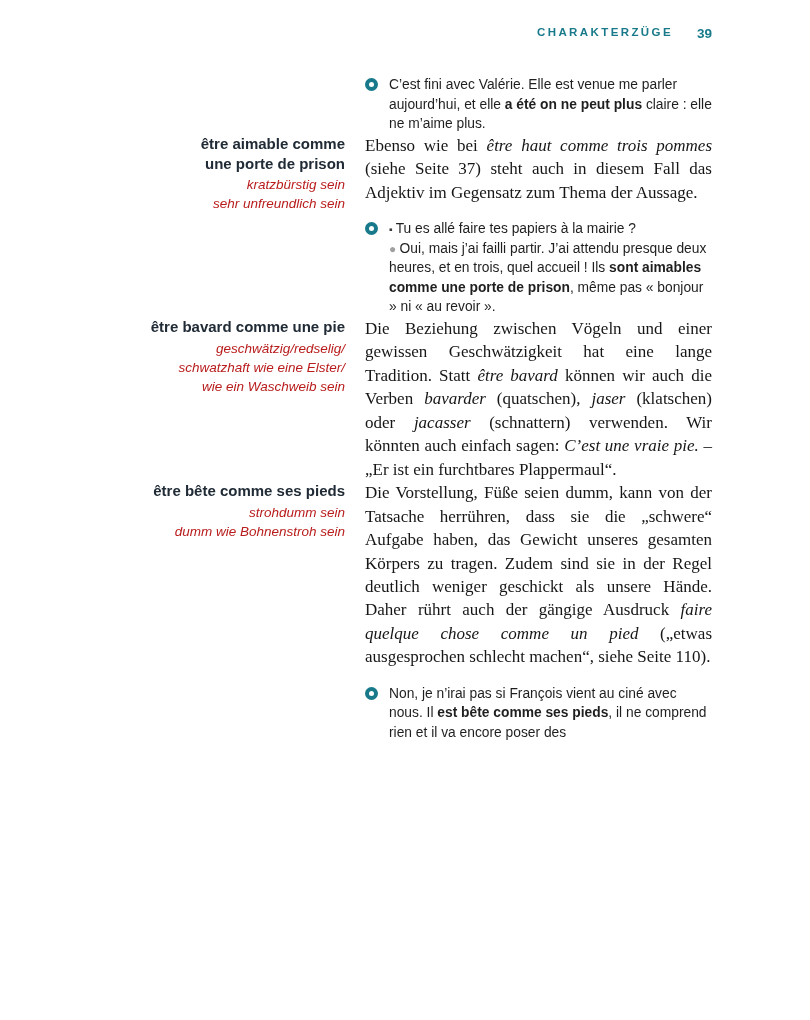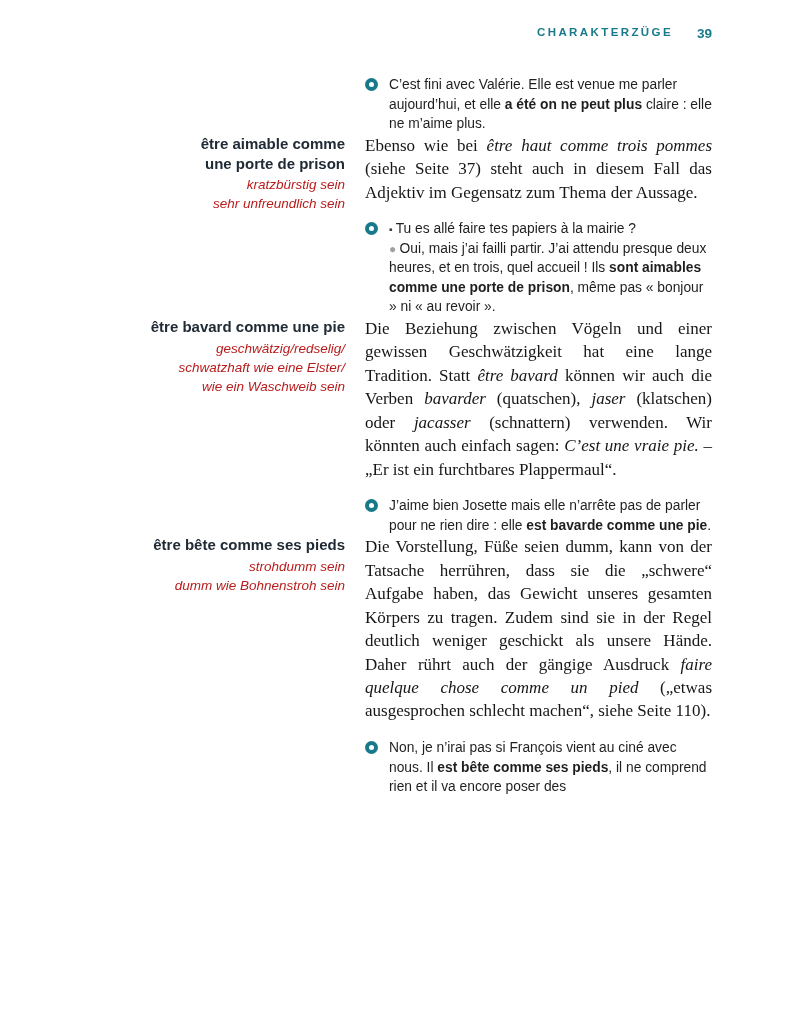--- a/index.html
+++ b/index.html
@@ -105,26 +105,20 @@
             <div>être bavard comme une pie</div>
           </div>
       <div class="glosses">
             <div class="gloss">geschwätzig/redselig/</div>
             <div class="gloss">schwatzhaft wie eine Elster/</div>
             <div class="gloss">wie ein Waschweib sein</div>
           </div>
     </div>
     <div class="entry-right">
           <div class="para"><span>Die Beziehung zwischen Vögeln und einer gewissen Geschwätzigkeit hat eine lange Tradition. Statt </span><span class="i">être bavard</span><span> können wir auch die Verben </span><span class="i">bavarder</span><span> (quatschen), </span><span class="i">jaser</span><span> (klatschen) oder </span><span class="i">jacasser</span><span> (schnattern) verwenden. Wir könnten auch einfach sagen: </span><span class="i">C’est une vraie pie.</span><span> – „Er ist ein furchtbares Plappermaul“.</span></div>
-          <div class="example">
-            <span class="ex-icon"></span>
-            <div class="ex-body">
-              <div class="ex-part"><span>J’aime bien Josette mais elle n’arrête pas de parler pour ne rien dire : elle </span><span class="b">est bavarde comme une pie</span><span>.</span></div>
-            </div>
-          </div>
         </div>
   </div>
 
   <div class="entry">
     <div class="entry-left">
       <div class="headword">
             <div>être bête comme ses pieds</div>
           </div>
       <div class="glosses">
             <div class="gloss">strohdumm sein</div>

